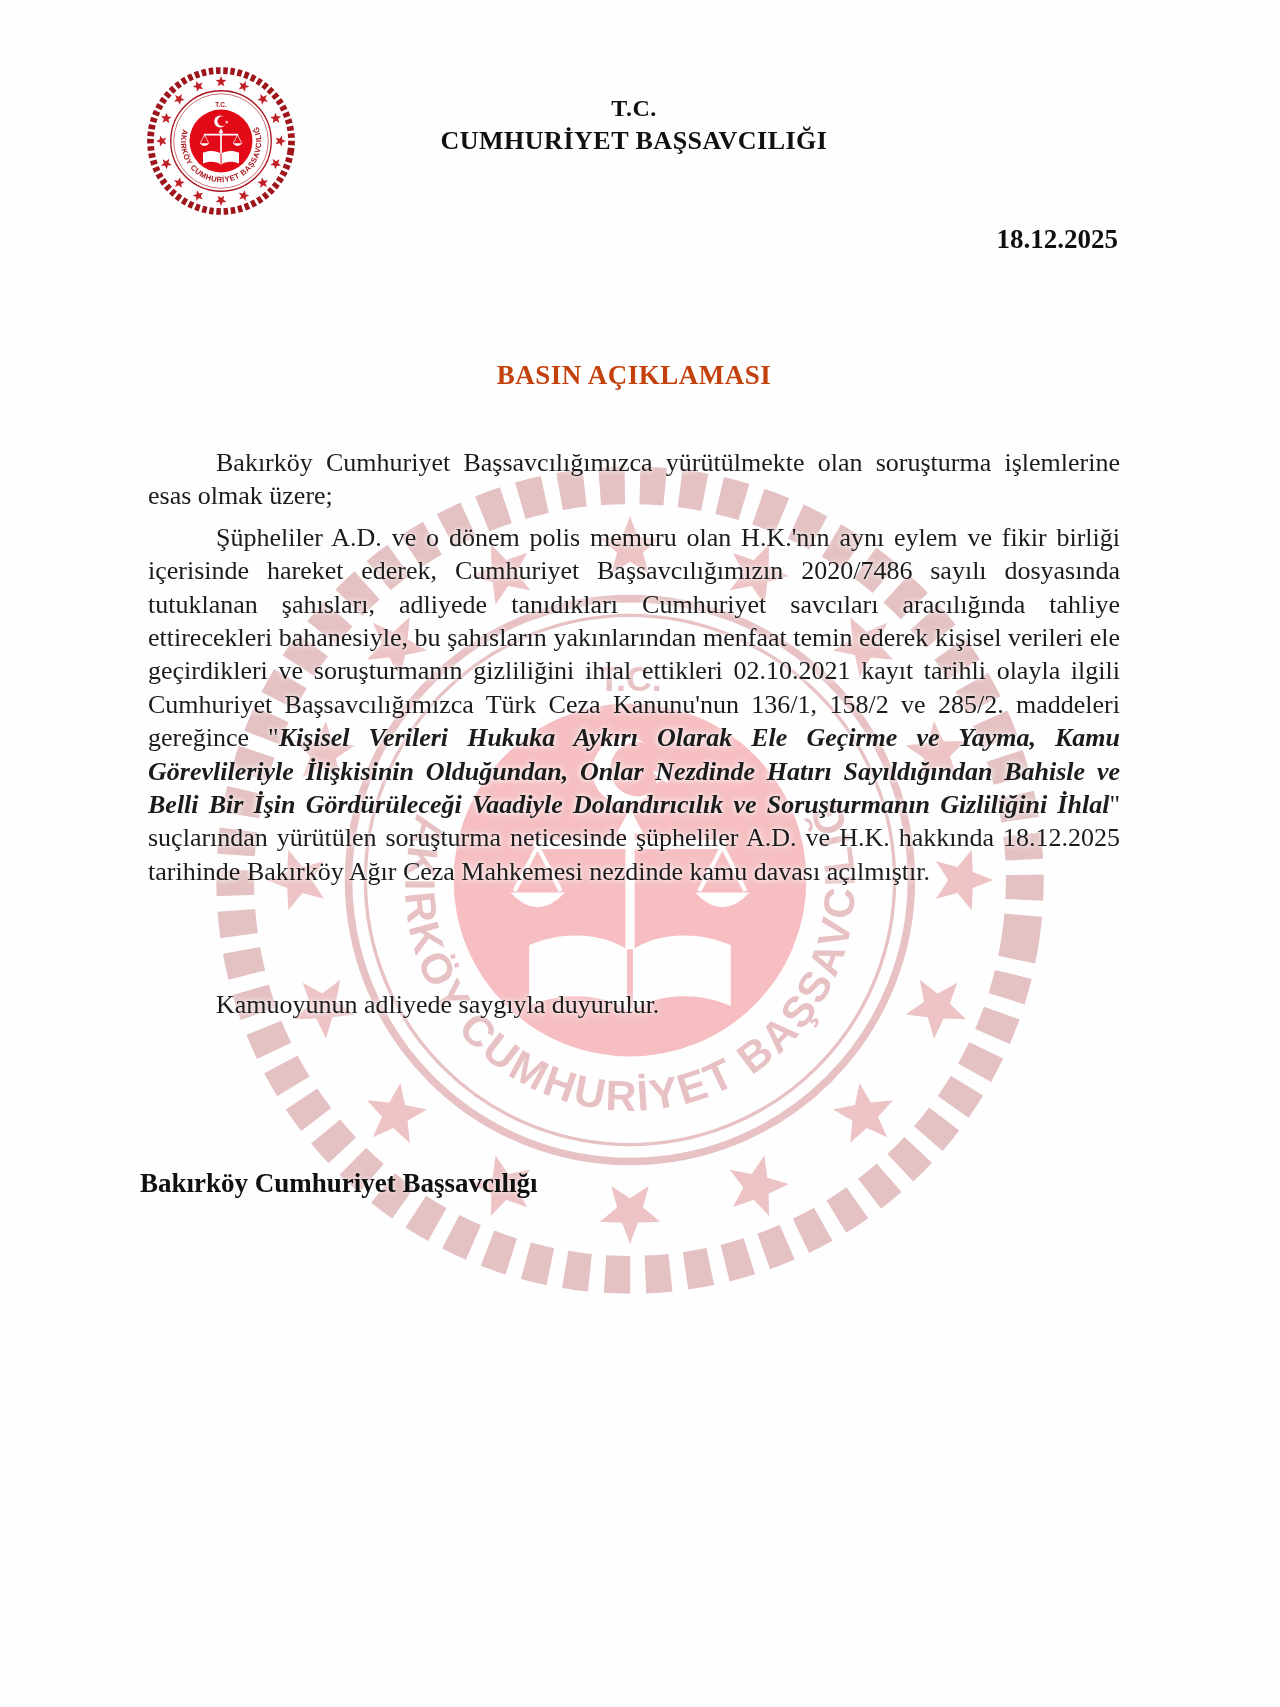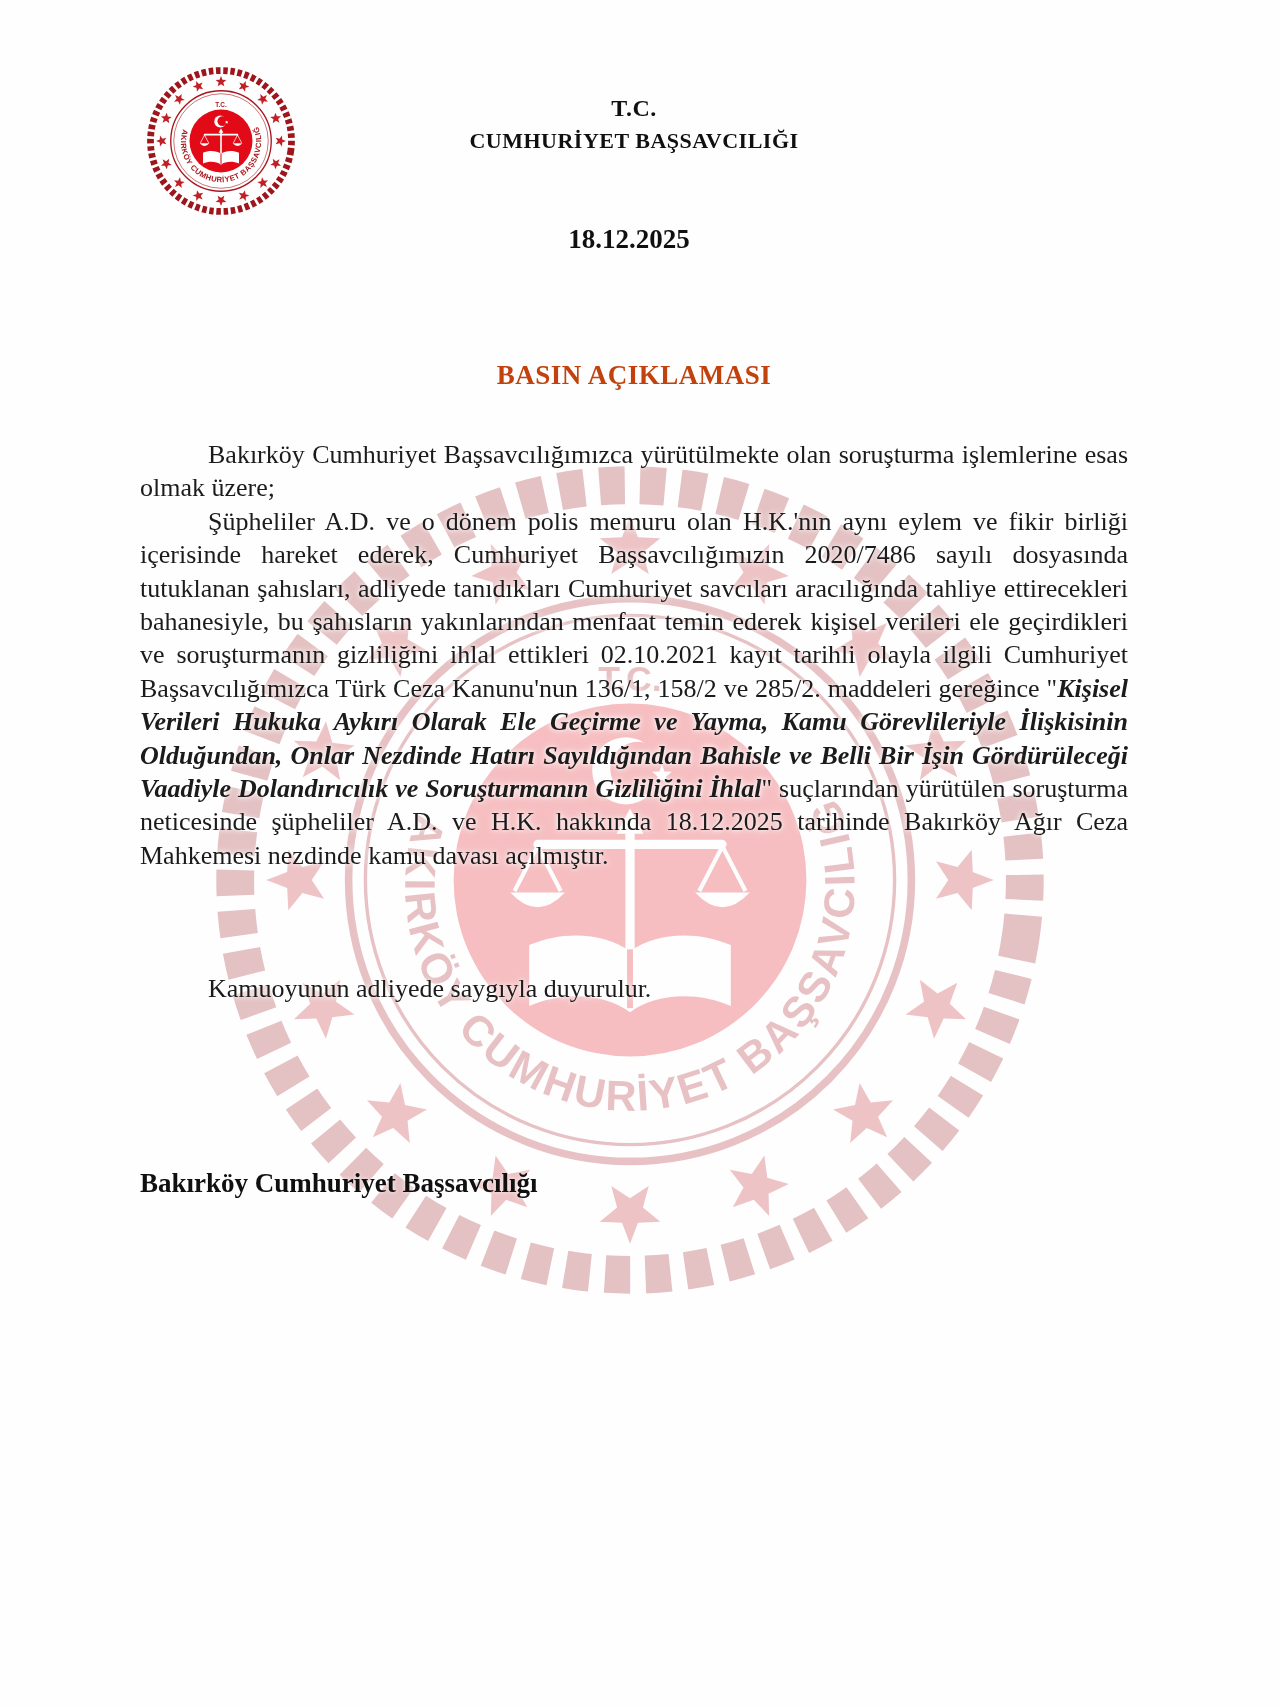--- a/index.html
+++ b/index.html
@@ -47,27 +47,27 @@
     left: 140px;
     top: 92px;
     width: 988px;
     text-align: center;
     font-weight: bold;
     color: #101010;
     z-index: 1;
   }
   .letterhead .lh1 { font-size: 24px; line-height: 32px; letter-spacing: 0.5px; }
   .letterhead .lh2 { font-size: 26px; line-height: 33px; letter-spacing: 0.5px; }
-  .letterhead .lh3 { font-size: 22px; line-height: 33px; letter-spacing: 0.5px; }
+  .letterhead .lh3 { font-size: 26px; line-height: 33px; letter-spacing: 0.5px; }
   .doc-date {
     position: absolute;
     top: 224px;
     left: 140px;
     width: 978px;
-    text-align: center;
+    text-align: right;
     font-size: 27px;
     font-weight: bold;
     color: #101010;
     z-index: 1;
   }
   .doc-title {
     position: absolute;
     top: 360px;
     left: 140px;
     width: 988px;
@@ -80,21 +80,21 @@
     z-index: 1;
   }
   .body-text {
     position: absolute;
     left: 140px;
     top: 438px;
     width: 988px;
     z-index: 1;
   }
   .para {
-    margin: 0;
+    margin: 8px;
     font-size: 26px;
     line-height: 33.4px;
     text-align: justify;
     text-indent: 68px;
     text-shadow: 0 0 4px rgba(255,255,255,0.95), 0 0 9px rgba(255,255,255,0.9);
   }
   .para .quote {
     font-weight: bold;
     font-style: italic;
   }

